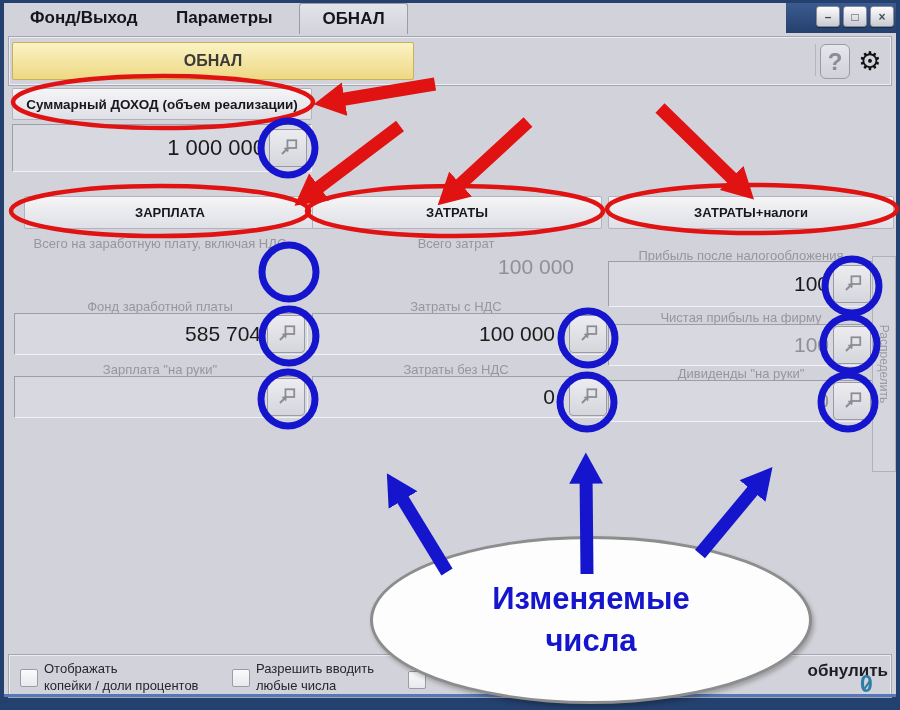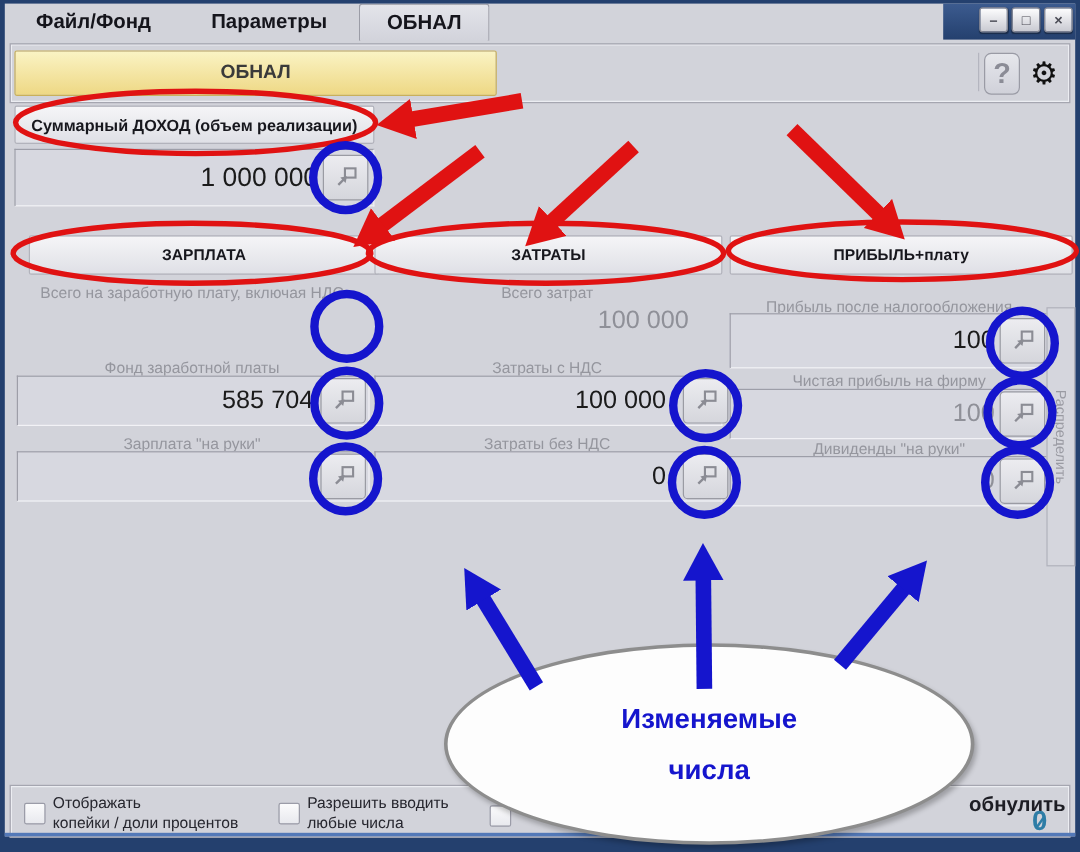--- a/index.html
+++ b/index.html
@@ -44,30 +44,30 @@
   .cb{width:16px;height:16px;background:linear-gradient(#fbfbfc,#e8e9ee);border:1px solid #9b9ca8;border-radius:2px;}
   .cb-line{font-size:13px;color:#26262e;line-height:17px;}
   .reset-label{font-size:17px;font-weight:bold;color:#1d1d24;text-align:right;}
   .reset-zero{font-size:23px;font-weight:bold;color:#2e7da6;position:relative;display:inline-block;line-height:23px;}
   .reset-zero:after{content:"";position:absolute;left:1px;right:1px;top:50%;height:2px;background:#2e7da6;transform:rotate(-55deg);}
 
   
   .bubble{background:#fdfdfd;border:3px solid #8d8d8d;border-radius:50%;z-index:5;
     display:flex;align-items:center;justify-content:center;box-shadow:2px 3px 4px rgba(0,0,0,.25);}
   .bubble-red-text{color:#e01212;font-size:30px;font-weight:bold;}
-  .bubble-blue-text{color:#1515cd;font-size:23px;font-weight:bold;text-align:center;line-height:42px;}
+  .bubble-blue-text{color:#1515cd;font-size:31px;font-weight:bold;text-align:center;line-height:42px;}
   #anno-svg{position:absolute;left:0;top:0;z-index:6;pointer-events:none;}
 </style>
 </head>
 <body>
 
 <div id="win">
   <div id="inner">
 
-    <div class="abs tab-label" style="left:26px;top:5px;">Файл/Фонд</div>
+    <div class="abs tab-label" style="left:26px;top:5px;">Фонд/Выход</div>
     <div class="abs tab-label" style="left:172px;top:5px;">Параметры</div>
     <div class="abs tab-active" style="left:295px;top:0;width:107px;height:30px;">
       <span class="tab-label">ОБНАЛ</span>
     </div>
     <div class="abs navyblock" style="left:782px;top:0;width:110px;height:30px;"></div>
     <div class="abs winbtn" style="left:812px;top:3px;">
         <span>–</span>
       </div>
     <div class="abs winbtn" style="left:839px;top:3px;">
         <span>□</span>
@@ -93,21 +93,21 @@
         <svg width="22" height="22" viewBox="0 0 20 20">
             <rect x="9.5" y="3" width="8" height="7" fill="none" stroke="#8b8c94" stroke-width="1.6"></rect>
             <path d="M4.5 15.5 L9.5 10.5" stroke="#8b8c94" stroke-width="1.8" fill="none"></path>
             <path d="M11 9 l-5 1 4 4 z" fill="#8b8c94"></path>
           </svg>
       </div>
     </div>
 
     <div class="abs btn-flat" style="left:20px;top:193px;width:290px;height:31px;">ЗАРПЛАТА</div>
     <div class="abs btn-flat" style="left:308px;top:193px;width:288px;height:31px;">ЗАТРАТЫ</div>
-    <div class="abs btn-flat" style="left:604px;top:193px;width:284px;height:31px;">ПРИБЫЛЬ+плату</div>
+    <div class="abs btn-flat" style="left:604px;top:193px;width:284px;height:31px;">ЗАТРАТЫ+налоги</div>
 
     <div class="abs f-label" style="left:10px;top:233px;width:292px;">Всего на заработную плату, включая НДС</div>
     <div class="abs f-label" style="left:10px;top:296px;width:292px;">Фонд заработной платы</div>
     <div class="abs field" style="left:10px;top:310px;width:292px;height:40px;">
       <span class="fval">585 704</span>
       <div class="zoom-btn" style="right:2px;top:1px;">
         <svg width="22" height="22" viewBox="0 0 20 20">
             <rect x="9.5" y="3" width="8" height="7" fill="none" stroke="#8b8c94" stroke-width="1.6"></rect>
             <path d="M4.5 15.5 L9.5 10.5" stroke="#8b8c94" stroke-width="1.8" fill="none"></path>
             <path d="M11 9 l-5 1 4 4 z" fill="#8b8c94"></path>

